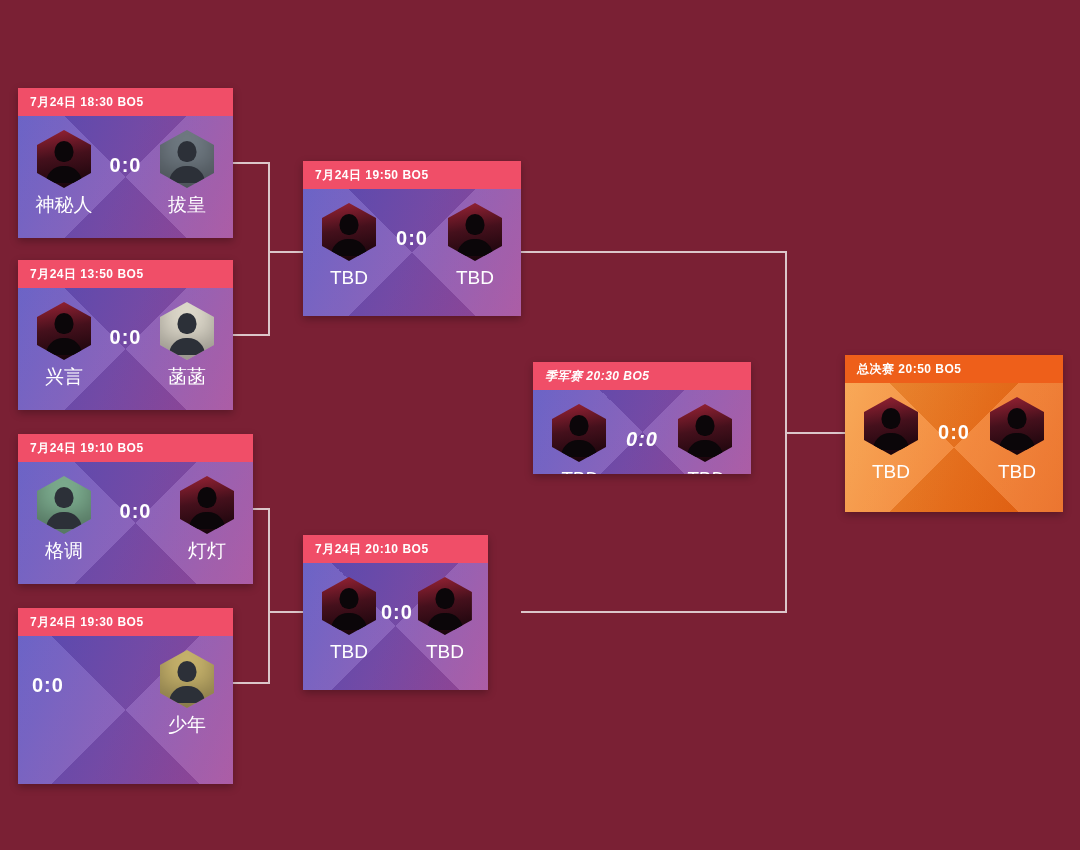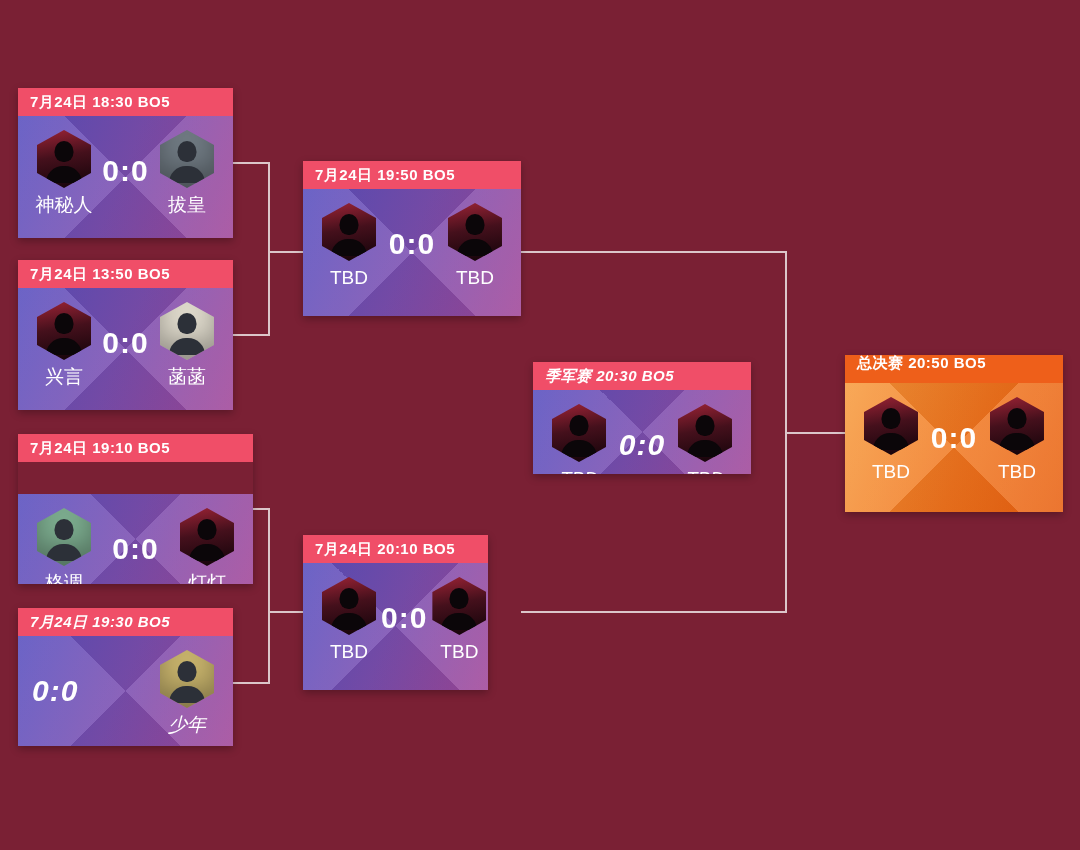--- a/index.html
+++ b/index.html
@@ -17,25 +17,25 @@
 
   
   .match {
     position: absolute;
     display: flex; flex-direction: column;
     box-shadow: 0 3px 8px rgba(0,0,0,.28);
   }
   .match-header {
     flex: 0 0 28px; height: 28px;
     background: var(--header-pink, #f04e68);
-    color: #fff; font-size: 15px; font-weight: bold;
-    display: flex; align-items: center; padding: 10px 12px;
+    color: #fff; font-size: 12px; font-weight: bold;
+    display: flex; align-items: center; padding: 0 12px;
     letter-spacing: .5px; white-space: nowrap;
   }
-  .match.final .match-header { background: var(--final-header-orange, #ee5f1a); align-items: flex-end; }
+  .match.final .match-header { background: var(--final-header-orange, #ee5f1a); }
   .match-body {
     flex: 1; position: relative;
     display: flex; align-items: flex-start; justify-content: space-between;
     padding: 14px 14px 0;
     background: linear-gradient(112deg, #5b52c0 0%, #7d52b3 48%, #a34b9b 100%);
     overflow: hidden;
   }
   .match-body::before {
     content: ""; position: absolute; inset: -18%;
     background: conic-gradient(from 45deg at 50% 50%,
@@ -59,21 +59,21 @@
   .player {
     position: relative; z-index: 1;
     display: flex; flex-direction: column; align-items: center;
     gap: 7px; min-width: 64px;
   }
   .player-name {
     color: #fff; font-size: 19px; line-height: 1; white-space: nowrap;
   }
   .score {
     position: relative; z-index: 1;
-    color: #fff; font-size: 30px; font-weight: bold;
+    color: #fff; font-size: 20px; font-weight: bold;
     margin-top: 24px; letter-spacing: 1px;
   }
 
   
   .avatar {
     width: 54px; height: 58px; position: relative;
     clip-path: polygon(50% 0%, 100% 26%, 100% 74%, 50% 100%, 0% 74%, 0% 26%);
     background: linear-gradient(170deg, #9c2335 0%, #45101c 45%, #120309 100%);
   }
   .avatar::before { 
@@ -139,38 +139,38 @@
         <div class="player-name">兴言</div>
       </div>
       <div class="score">0:0</div>
       <div class="player">
         <div class="avatar photo" style="--photo-bg: #dcd7c9;"></div>
         <div class="player-name">菡菡</div>
       </div>
     </div>
   </div>
 
-  <div class="match" style="left:18px; top:434px; width:235px; height:150px;gap:32px;">
+  <div class="match" style="left:18px; top:434px; width:235px; height:150px;">
     <div class="match-header">
       <span>7月24日 19:10 BO5</span>
     </div>
     <div class="match-body">
       <div class="player">
         <div class="avatar photo" style="--photo-bg: #7aa98c;"></div>
         <div class="player-name">格调</div>
       </div>
       <div class="score">0:0</div>
       <div class="player">
         <div class="avatar"></div>
         <div class="player-name">灯灯</div>
       </div>
     </div>
   </div>
 
-  <div class="match" style="left:18px; top:608px; width:215px; height:138px;font-style:italic;">
+  <div class="match" style="left:18px; top:608px; width:215px; height:176px;">
     <div class="match-header">
       <span>7月24日 19:30 BO5</span>
     </div>
     <div class="match-body">
       <div class="score">0:0</div>
       <div class="player">
         <div class="avatar photo" style="--photo-bg: #c4b06a;"></div>
         <div class="player-name">少年</div>
       </div>
     </div>

